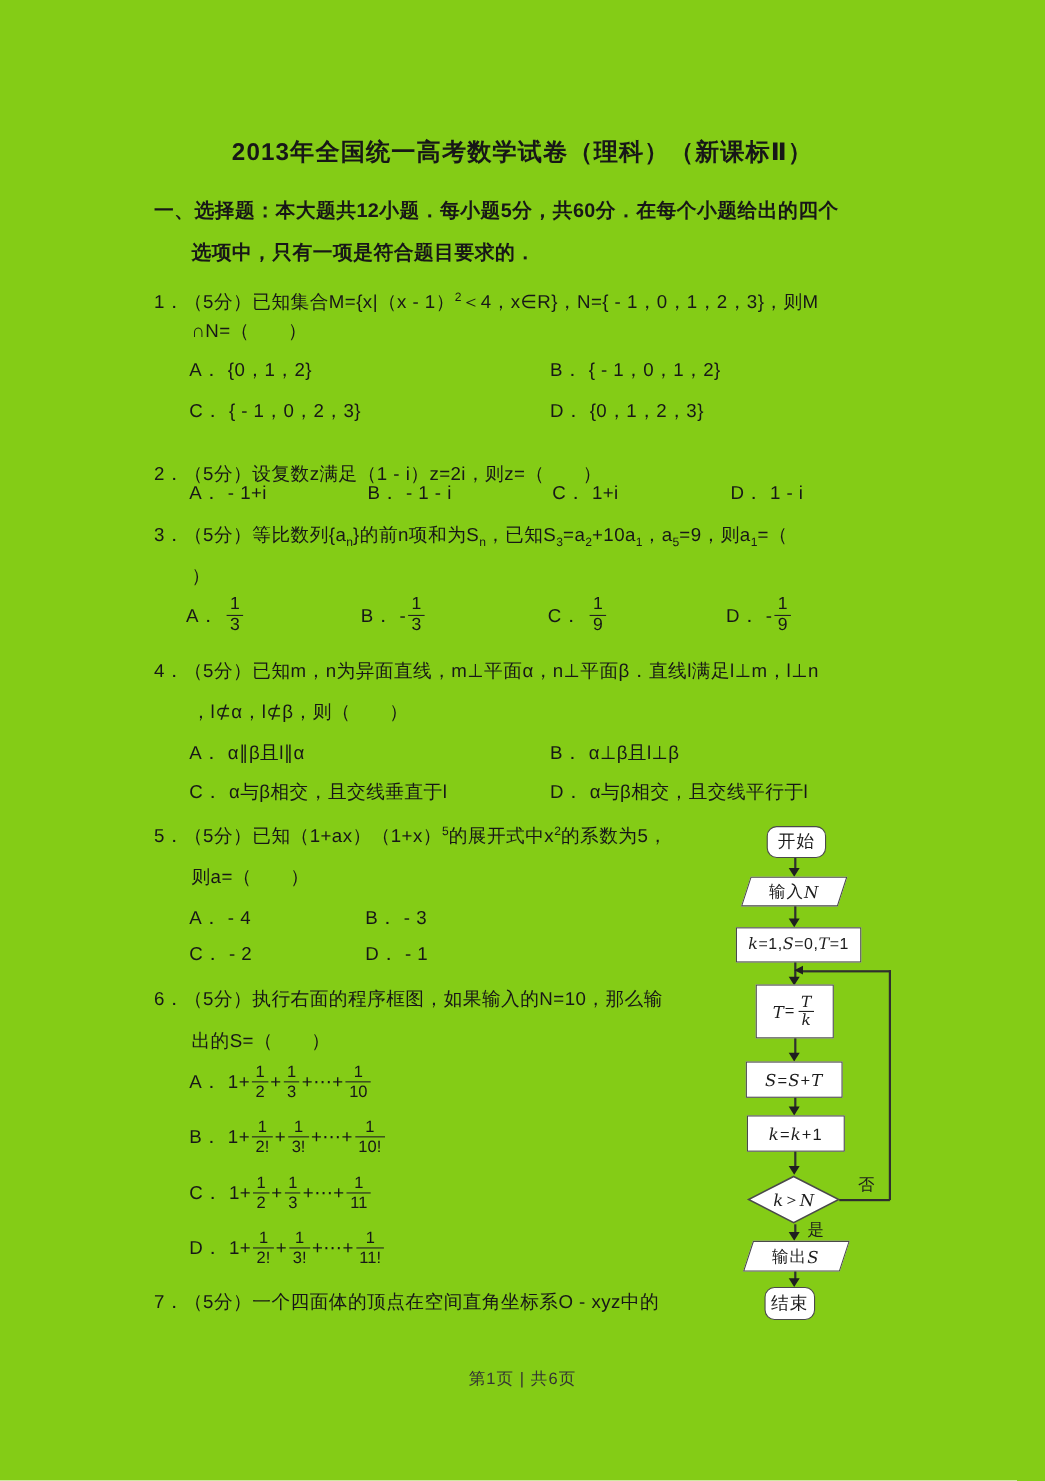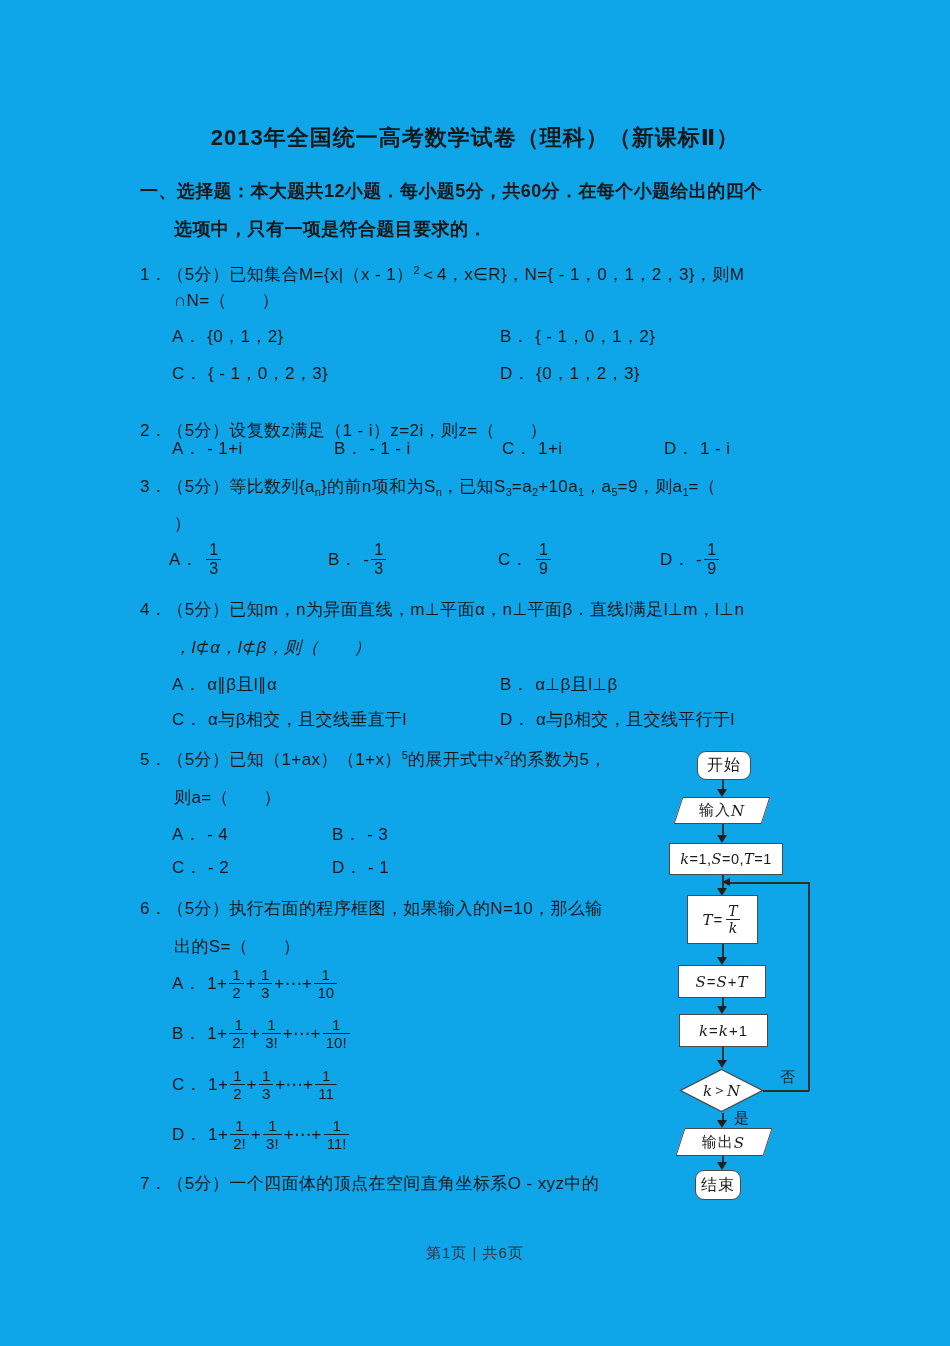--- a/index.html
+++ b/index.html
@@ -1,17 +1,17 @@
 <!DOCTYPE html>
 <html><head>
 <meta charset="utf-8">
 <style>
   html,body { margin:0; padding:0; background:#ffffff; }
   .page {
-    position:relative; width:950px; height:1346px; background:#0ea5e9;
+    position:relative; width:950px; height:1346px; background:#84cc16;
     font-family:"Liberation Sans","DejaVu Sans",sans-serif;
     color:#171717; overflow:hidden;
   }
   .line { position:absolute; white-space:nowrap; font-size:17px; line-height:1.25; letter-spacing:0.4px; }
   .b { font-weight:bold; }
   .ctr { left:0; width:100%; text-align:center; }
   .sup { font-size:11px; vertical-align:6px; letter-spacing:0; }
   .sub { font-size:11px; vertical-align:-4px; letter-spacing:0; }
   .it { font-style:italic; font-family:"DejaVu Serif","Liberation Serif",serif; }
   .frow { display:flex; align-items:center; }
@@ -121,21 +121,21 @@
     <span class="frow">
         <span>-</span>
         <span class="frac">
           <span class="fn">1</span>
           <span class="fd">9</span>
         </span>
       </span>
   </div>
 
   <div class="line" style="left:140px;top:599px;">4．（5分）已知m，n为异面直线，m⊥平面α，n⊥平面β．直线l满足l⊥m，l⊥n</div>
-  <div class="line" style="left:174px;top:637px;font-style:italic;">，l⊄α，l⊄β，则（　　）</div>
+  <div class="line" style="left:174px;top:637px;">，l⊄α，l⊄β，则（　　）</div>
   <div class="line frow" style="left:172px;top:674px;">
     <span class="opt-label">A．</span>
     <span>α∥β且l∥α</span>
   </div>
   <div class="line frow" style="left:500px;top:674px;">
     <span class="opt-label">B．</span>
     <span>α⊥β且l⊥β</span>
   </div>
   <div class="line frow" style="left:172px;top:709px;">
     <span class="opt-label">C．</span>

